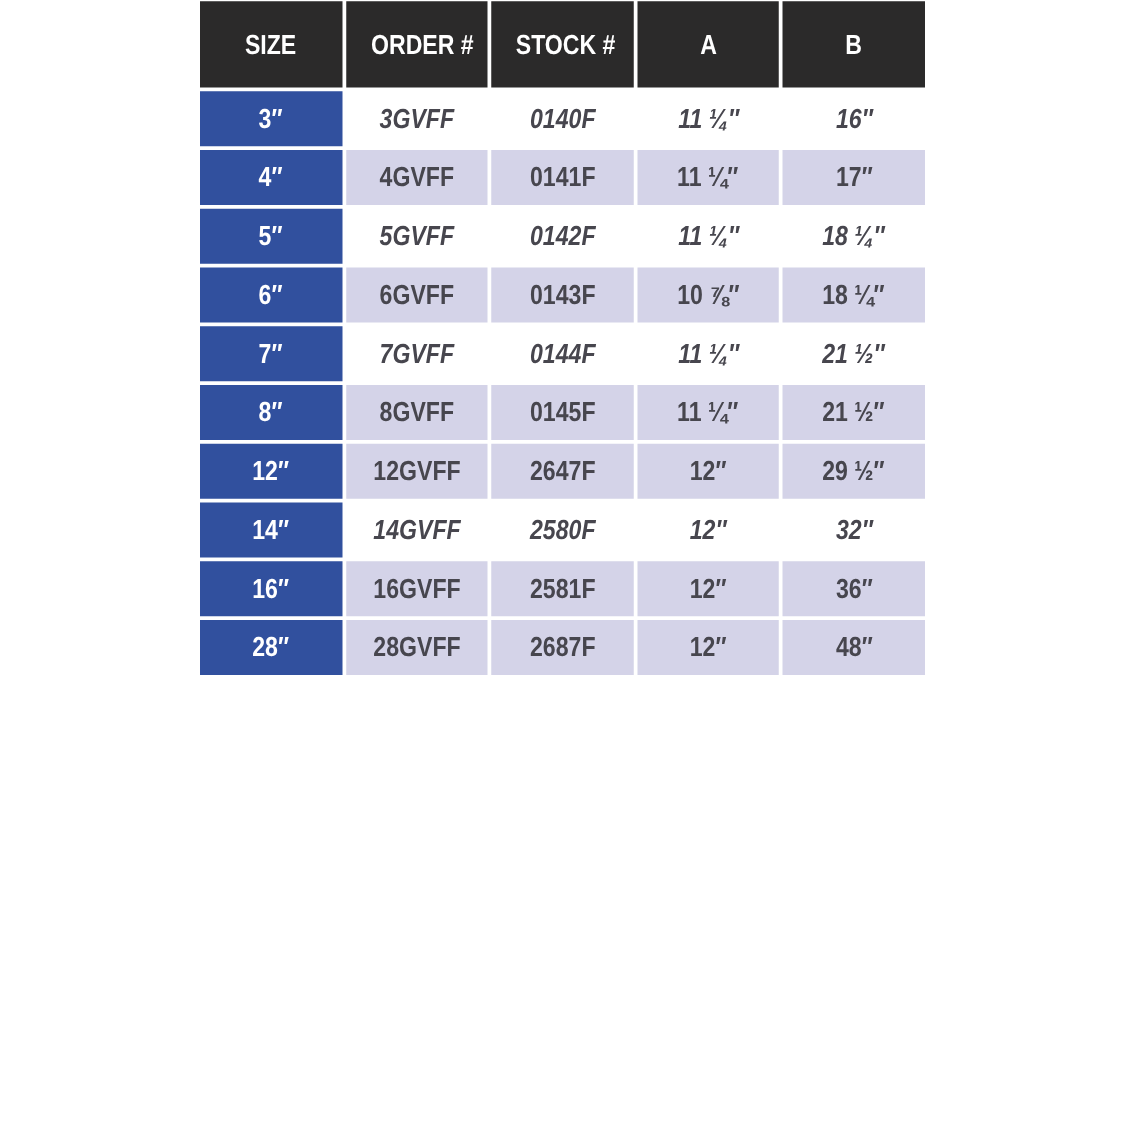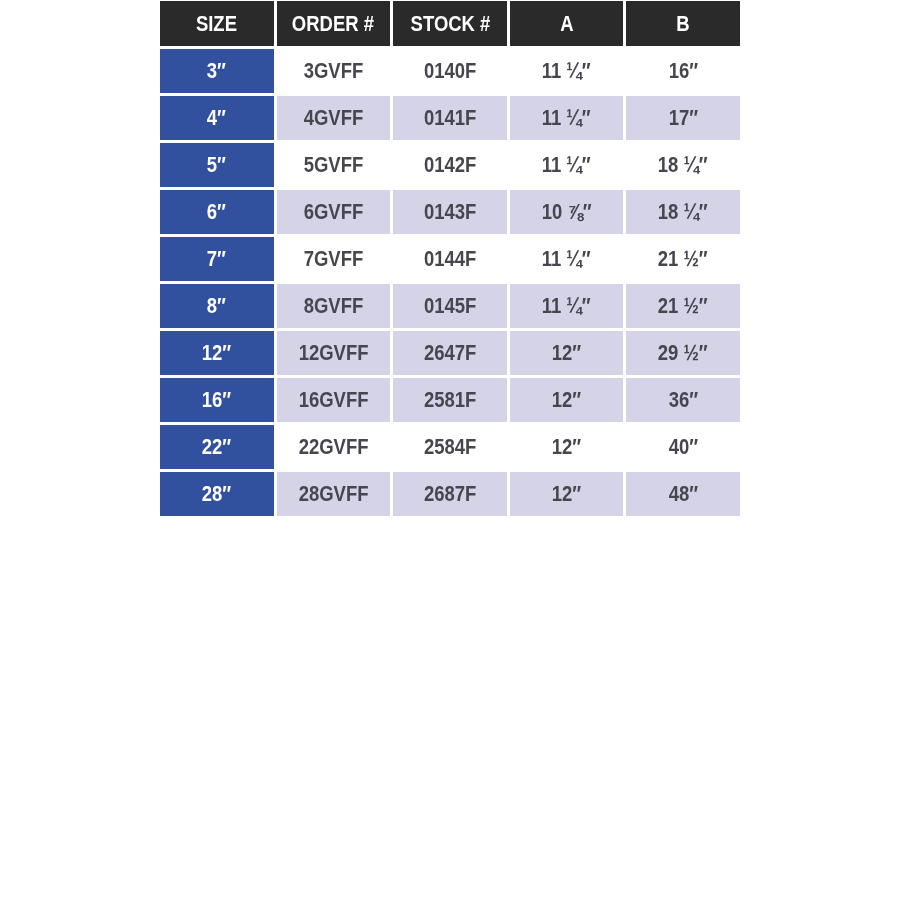--- a/index.html
+++ b/index.html
@@ -27,37 +27,37 @@
     table-layout: fixed;
   }
   table.spec-table th {
     background: var(--header-bg, #2b2a2a);
     color: var(--header-text, #ffffff);
     height: 45px;
     font-size: 22px;
     font-weight: bold;
     text-align: center;
     vertical-align: middle;
-    padding: 0;
+    padding: 12px;
   }
   table.spec-table td {
     height: 44px;
     text-align: center;
     vertical-align: middle;
     font-size: 22px;
     font-weight: bold;
     color: var(--body-text, #47464e);
     padding: 0;
   }
   table.spec-table td.size {
     background: var(--size-col-bg, #31509e);
     color: var(--size-col-text, #ffffff);
   }
   tr.alt td:not(.size)   { background: var(--row-alt-bg, #d4d3e8); }
-  tr.plain td:not(.size) { background: var(--row-bg, #ffffff); }
+  tr.plain td:not(.size) { background: var(--row-bg, #ffffff); font-style: italic; }
   .cell-text {
     display: inline-block;
     transform: scaleX(0.84);
     white-space: nowrap;
   }
 </style>
 </head>
 <body>
 
 <div class="page">
@@ -114,33 +114,33 @@
           <td><span class="cell-text">11 ¼″</span></td>
           <td><span class="cell-text">21 ½″</span></td>
         </tr>
         <tr class="alt">
           <td class="size"><span class="cell-text">12″</span></td>
           <td><span class="cell-text">12GVFF</span></td>
           <td><span class="cell-text">2647F</span></td>
           <td><span class="cell-text">12″</span></td>
           <td><span class="cell-text">29 ½″</span></td>
         </tr>
+        <tr class="plain">
+          <td class="size"><span class="cell-text">14″</span></td>
+          <td><span class="cell-text">14GVFF</span></td>
+          <td><span class="cell-text">2580F</span></td>
+          <td><span class="cell-text">12″</span></td>
+          <td><span class="cell-text">32″</span></td>
+        </tr>
         <tr class="alt">
           <td class="size"><span class="cell-text">16″</span></td>
           <td><span class="cell-text">16GVFF</span></td>
           <td><span class="cell-text">2581F</span></td>
           <td><span class="cell-text">12″</span></td>
           <td><span class="cell-text">36″</span></td>
-        </tr>
-        <tr class="plain">
-          <td class="size"><span class="cell-text">22″</span></td>
-          <td><span class="cell-text">22GVFF</span></td>
-          <td><span class="cell-text">2584F</span></td>
-          <td><span class="cell-text">12″</span></td>
-          <td><span class="cell-text">40″</span></td>
         </tr>
         <tr class="alt">
           <td class="size"><span class="cell-text">28″</span></td>
           <td><span class="cell-text">28GVFF</span></td>
           <td><span class="cell-text">2687F</span></td>
           <td><span class="cell-text">12″</span></td>
           <td><span class="cell-text">48″</span></td>
         </tr>
       </tbody>
   </table>

